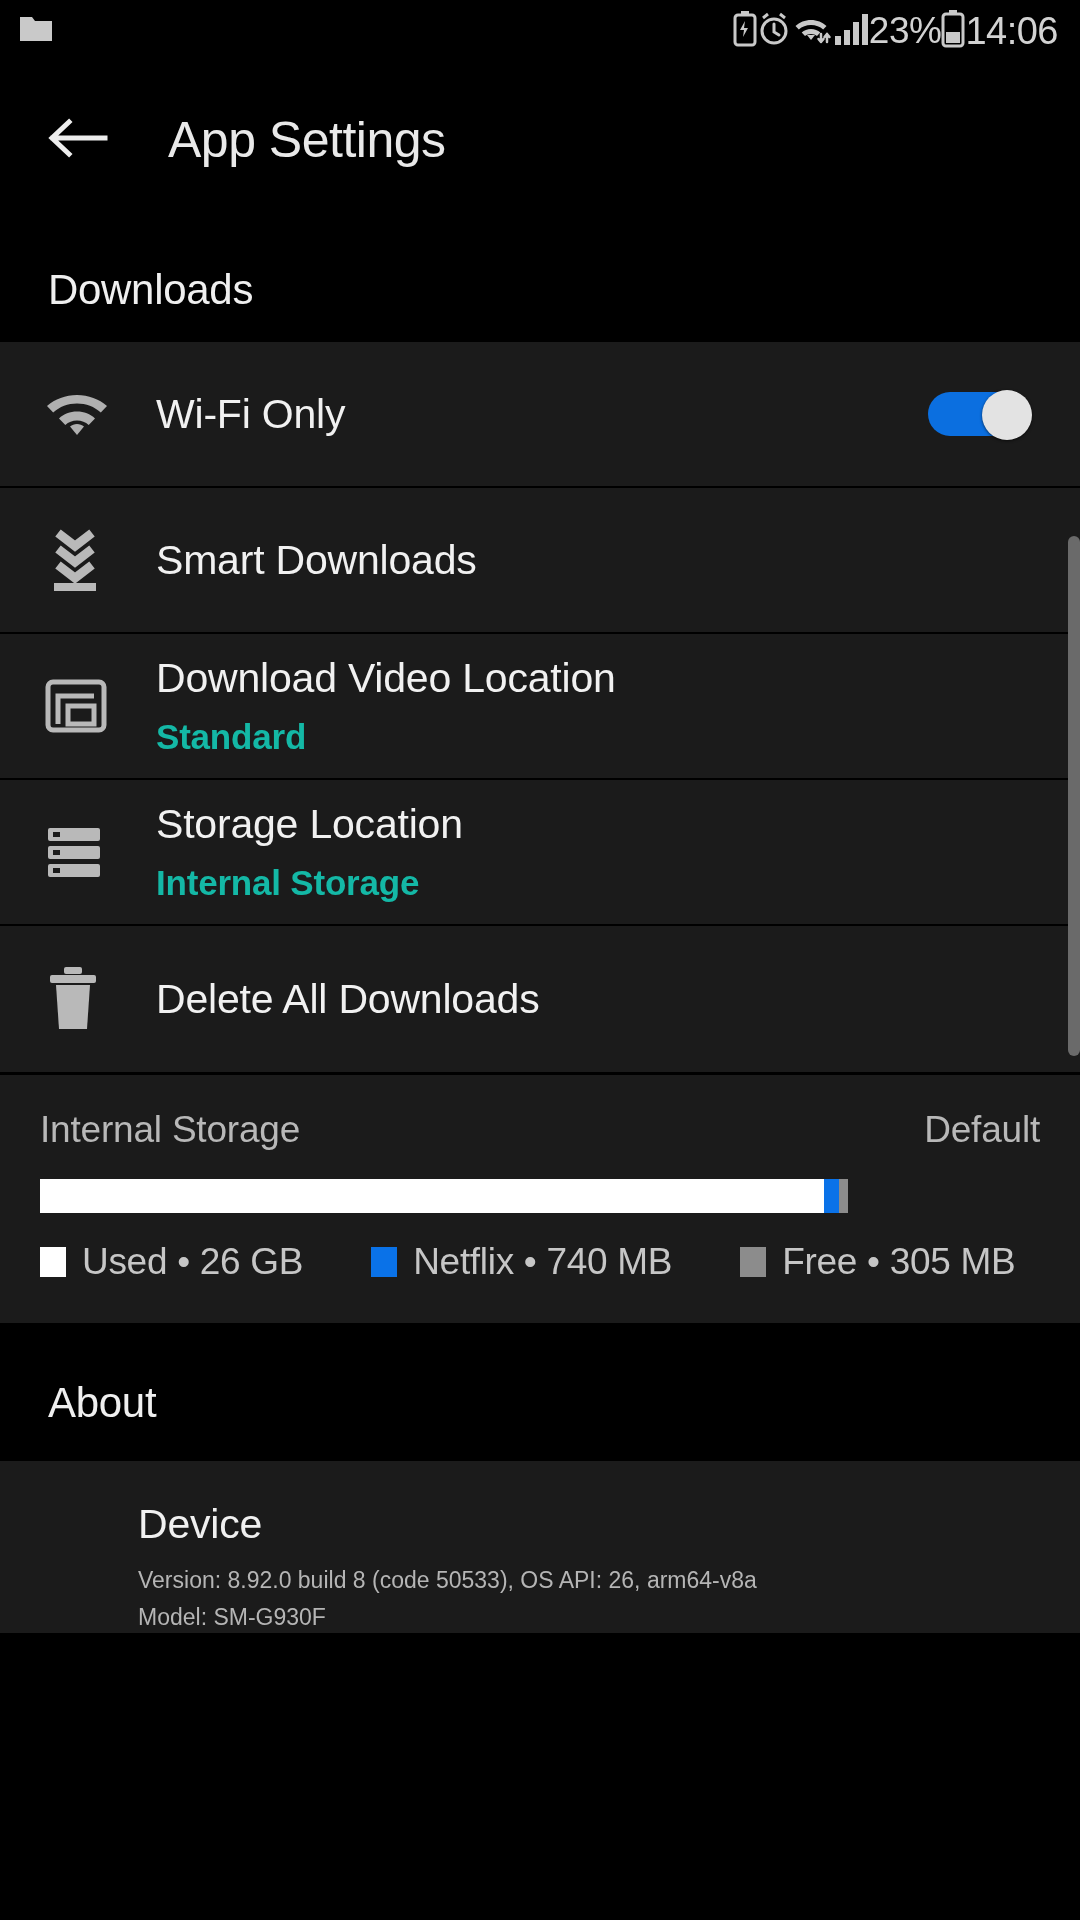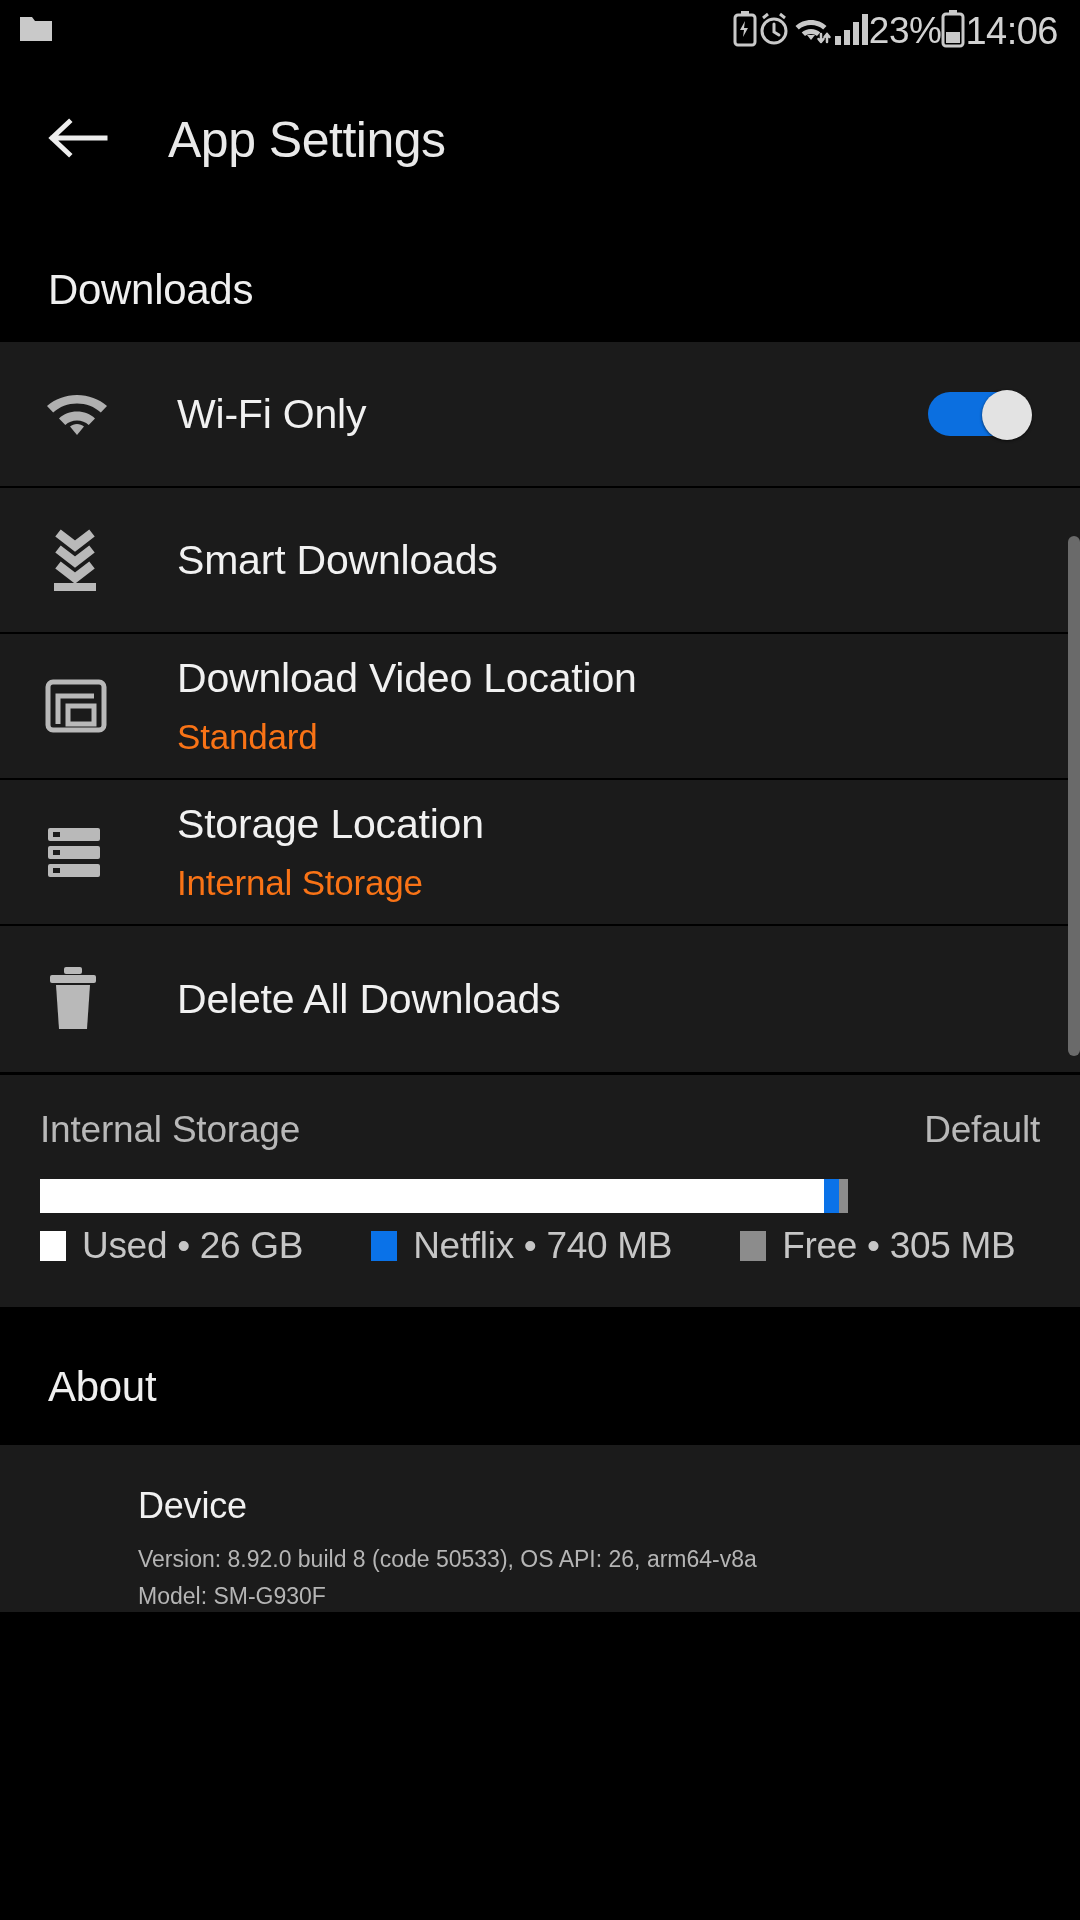--- a/index.html
+++ b/index.html
@@ -40,30 +40,29 @@
     background:#000; padding:48px 0 28px 48px;
   }
   .section-header span { color:#efefef; font-size:42px; font-weight:normal; letter-spacing:-0.3px; }
 
   
   .card { background:#1b1b1b; }
   .row {
     position:relative; display:flex; align-items:center;
     min-height:146px; padding:0 40px 0 44px;
     border-bottom:2px solid #000;
-    gap:21px;
   }
   .row:last-child { border-bottom:none; }
   .row-icon {
     width:96px; min-width:96px; display:flex;
     align-items:center; justify-content:flex-start;
   }
   .row-text { flex:1; padding-left:16px; }
   .row-title { color:#f1f1f1; font-size:41px; letter-spacing:-0.2px; line-height:1.18; }
-  .row-sub { color:#f97316; font-size:35px; letter-spacing:-0.2px; margin-top:14px; line-height:1.2; }
+  .row-sub { color:#14b8a6; font-size:35px; letter-spacing:-0.2px; margin-top:14px; line-height:1.2;font-weight:bold; }
 
   
   .toggle { position:relative; width:104px; height:48px; margin-right:8px; }
   .toggle-track {
     position:absolute; left:0; top:2px; width:94px; height:44px;
     border-radius:22px; background:#0b6fe0;
   }
   .toggle-thumb {
     position:absolute; right:0; top:0; width:50px; height:50px;
     border-radius:50%; background:#e3e3e3;
@@ -73,29 +72,29 @@
   
   .storage-block { background:#1b1b1b; padding:34px 40px 40px 40px; }
   .storage-head { display:flex; justify-content:space-between; align-items:baseline; }
   .storage-head span { color:#b8b8b8; font-size:37px; letter-spacing:-0.2px; }
   .storage-bar {
     display:flex; height:34px; width:808px; margin-top:28px; overflow:hidden;
   }
   .seg-used { background:#ffffff; }
   .seg-app  { background:#0a72e8; }
   .seg-free { background:#8c8c8c; }
-  .legend { display:flex; margin-top:12px; align-items:center; }
+  .legend { display:flex; margin-top:28px; align-items:center; }
   .legend-item { display:flex; align-items:center; }
   .legend-item + .legend-item { margin-left:68px; }
   .swatch { width:26px; height:30px; min-width:26px; }
   .legend-label { color:#c6c6c6; font-size:37px; margin-left:16px; letter-spacing:-0.3px; white-space:nowrap; }
 
   
   .about-card { background:#1b1b1b; padding:40px 40px 0 138px; }
-  .about-title { color:#f0f0f0; font-size:36px; letter-spacing:-0.2px; }
+  .about-title { color:#f0f0f0; font-size:41px; letter-spacing:-0.2px; }
   .about-line { color:#b5b5b5; font-size:23px; line-height:1.42; margin-top:16px; max-width:800px; }
   .about-line.tight { margin-top:4px; }
 
   
   .scrollbar {
     position:absolute; right:0; width:12px;
     background:#6a6a6a; border-radius:6px;
   }
 </style>
 </head>

